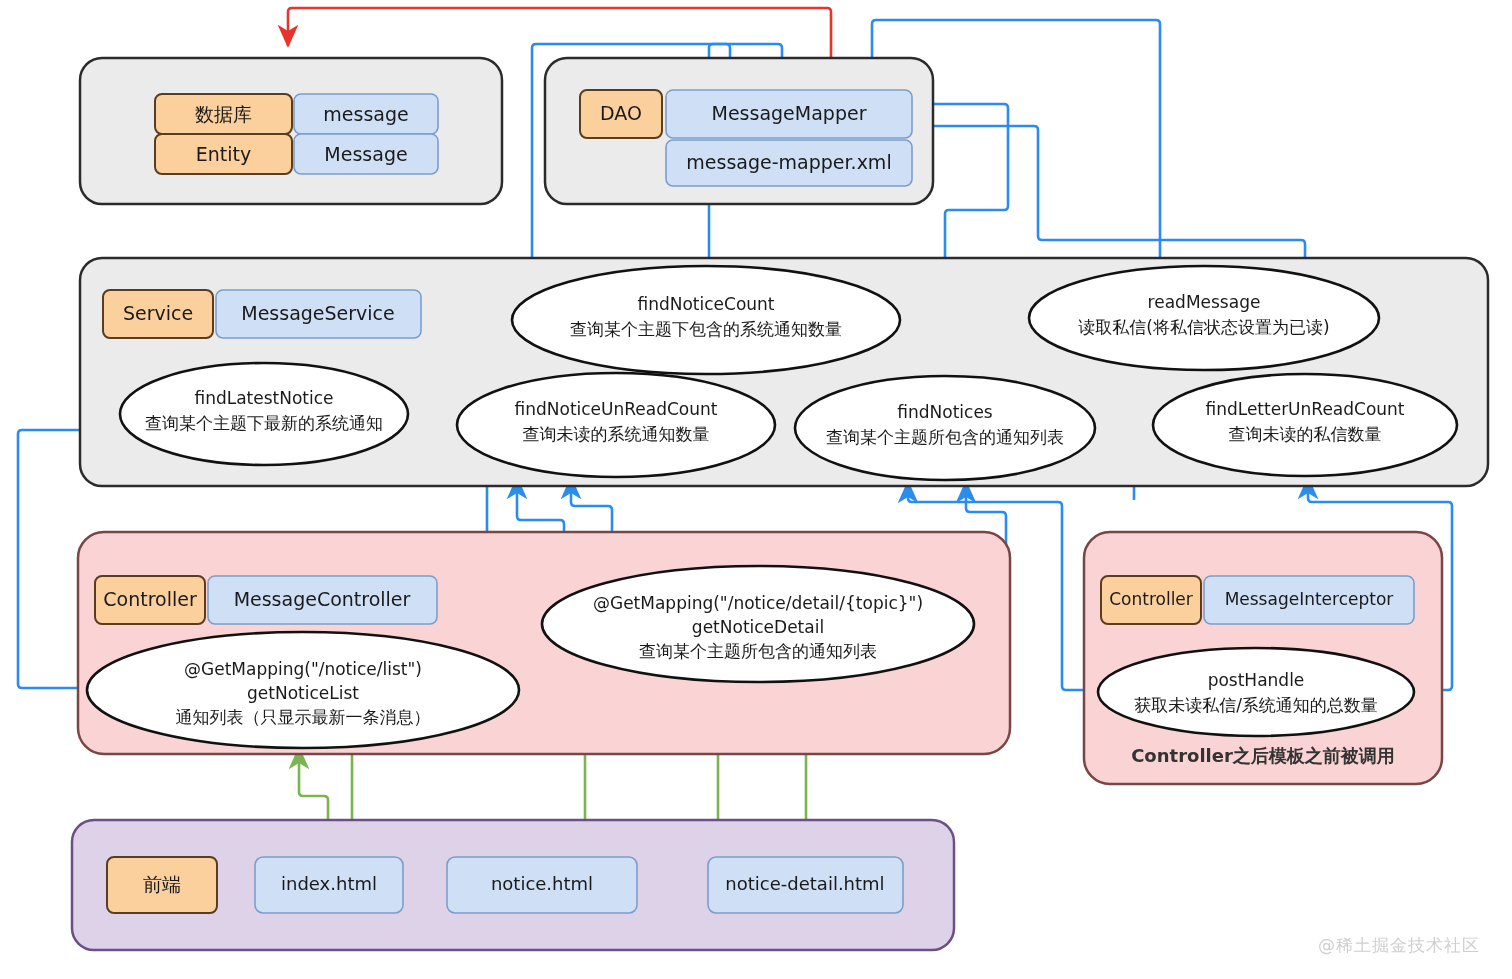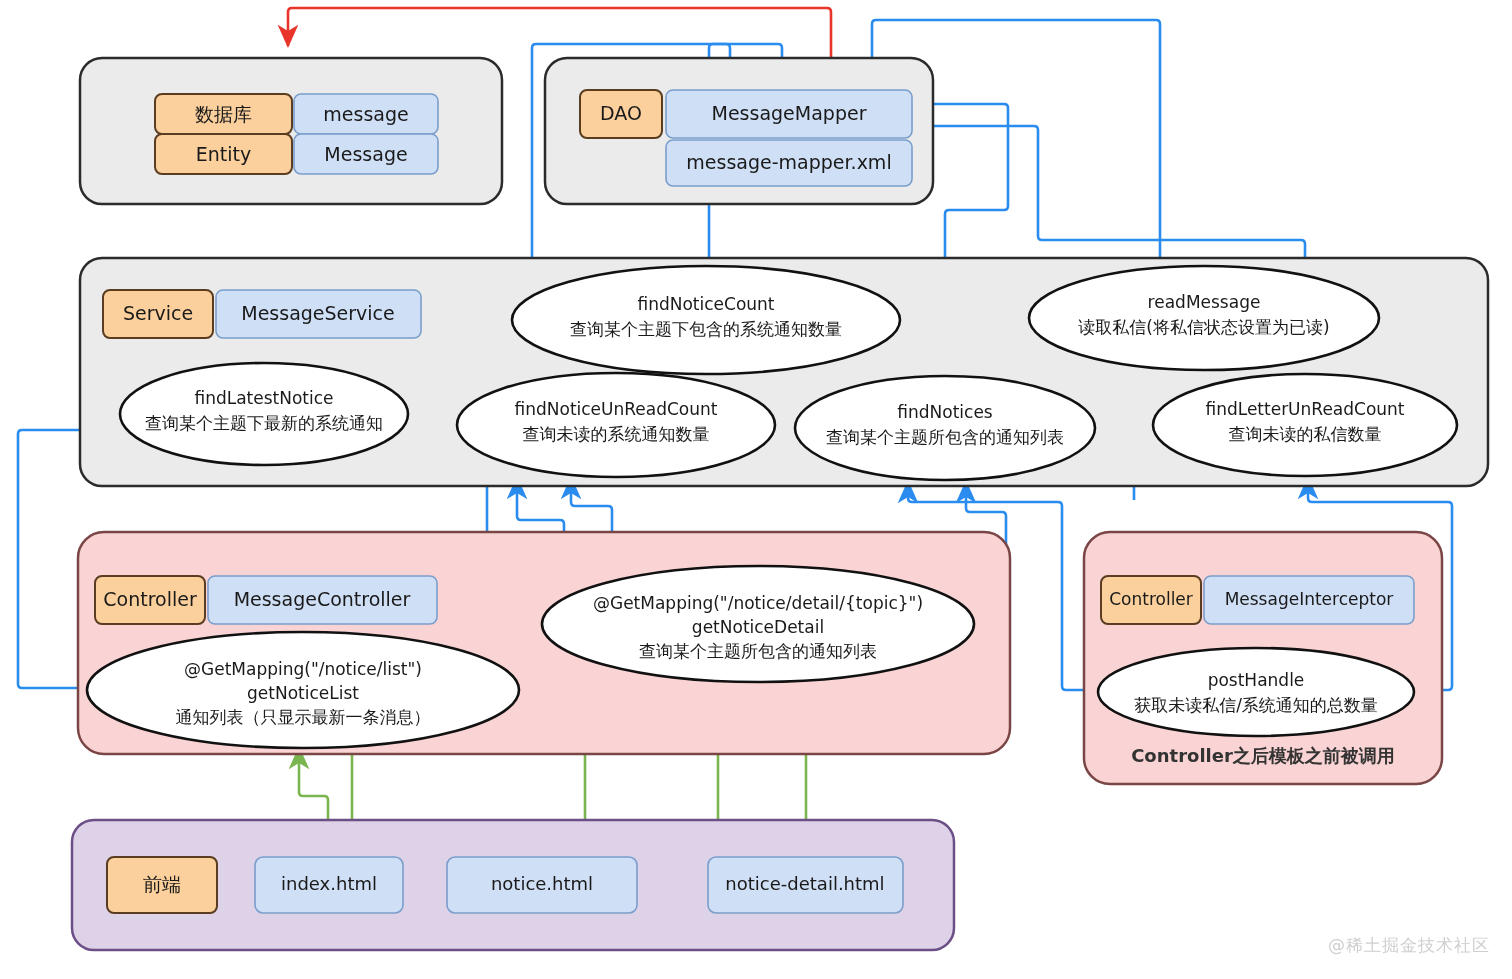--- a/index.html
+++ b/index.html
@@ -83,21 +83,21 @@
     stroke-linejoin: round;
   }
   .flow-green {
     fill: none;
     stroke: #7ab550;
     stroke-width: 2.6;
     stroke-linejoin: round;
   }
   .watermark {
     position: absolute;
-    right: 22px;
+    right: 32px;
     bottom: 22px;
     font-size: 17px;
     color: #cfcfcf;
     font-family: "DejaVu Sans", "Liberation Sans", sans-serif;
     letter-spacing: 1px;
     user-select: none;
   }
 </style>
 </head>
 <body>

